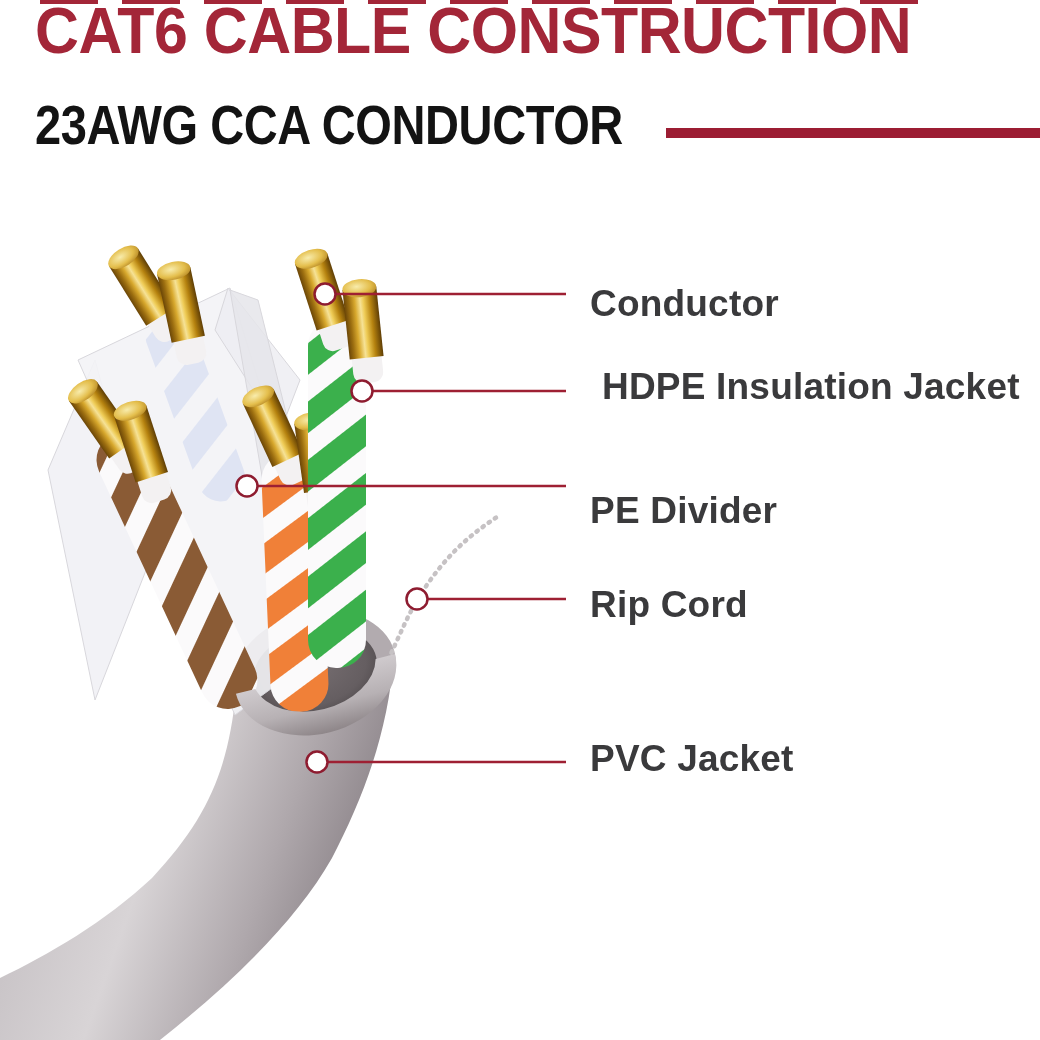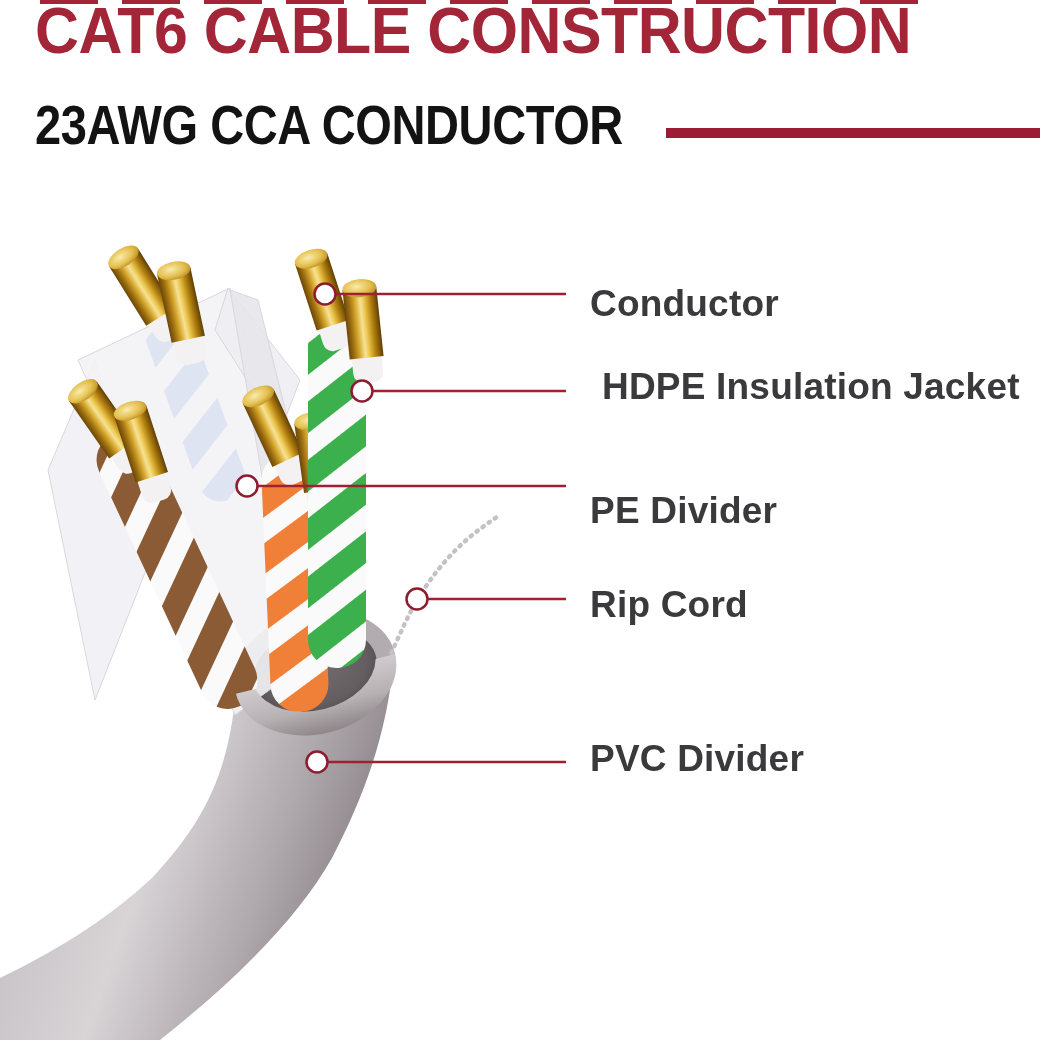--- a/index.html
+++ b/index.html
@@ -201,13 +201,13 @@
 </svg>
 
 <h1 class="title">CAT6 CABLE CONSTRUCTION</h1>
 <h2 class="subtitle">23AWG CCA CONDUCTOR</h2>
 <div class="red-bar"></div>
 
 <div class="callout c0">Conductor</div>
 <div class="callout c1">HDPE Insulation Jacket</div>
 <div class="callout c2">PE Divider</div>
 <div class="callout c3">Rip Cord</div>
-<div class="callout c4">PVC Divider</div>
+<div class="callout c4">PVC Jacket</div>
 
 </body></html>

